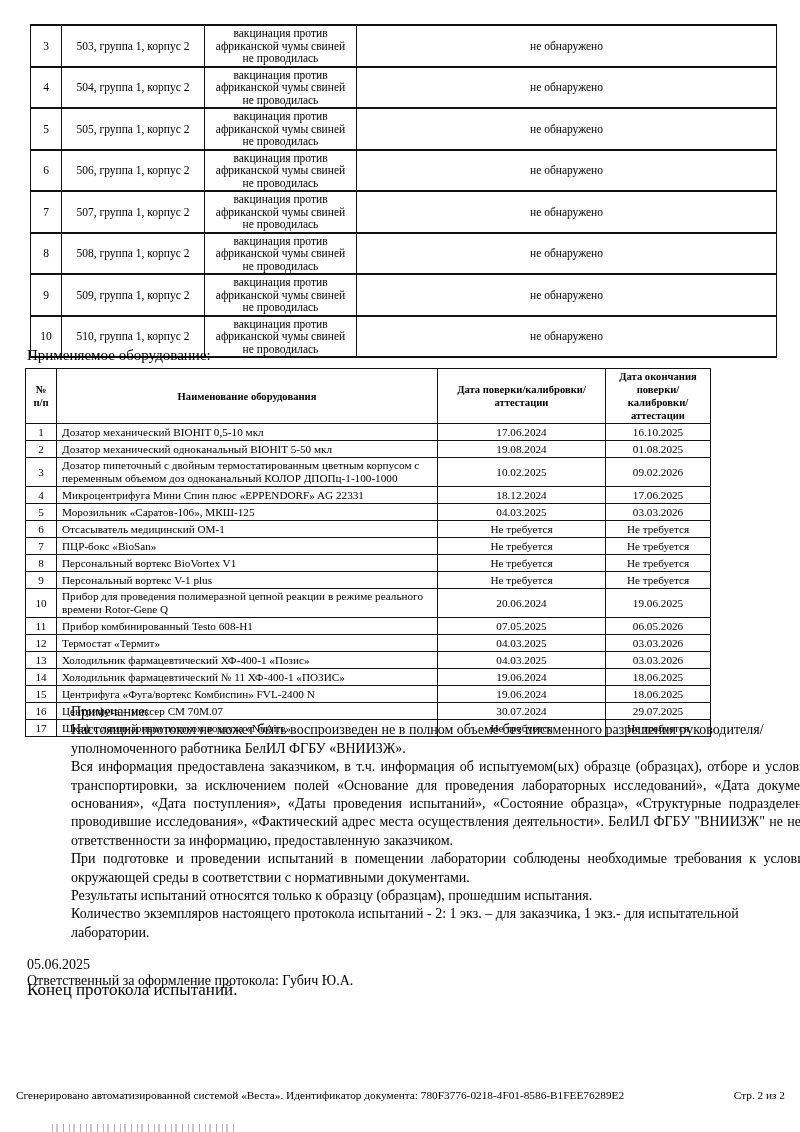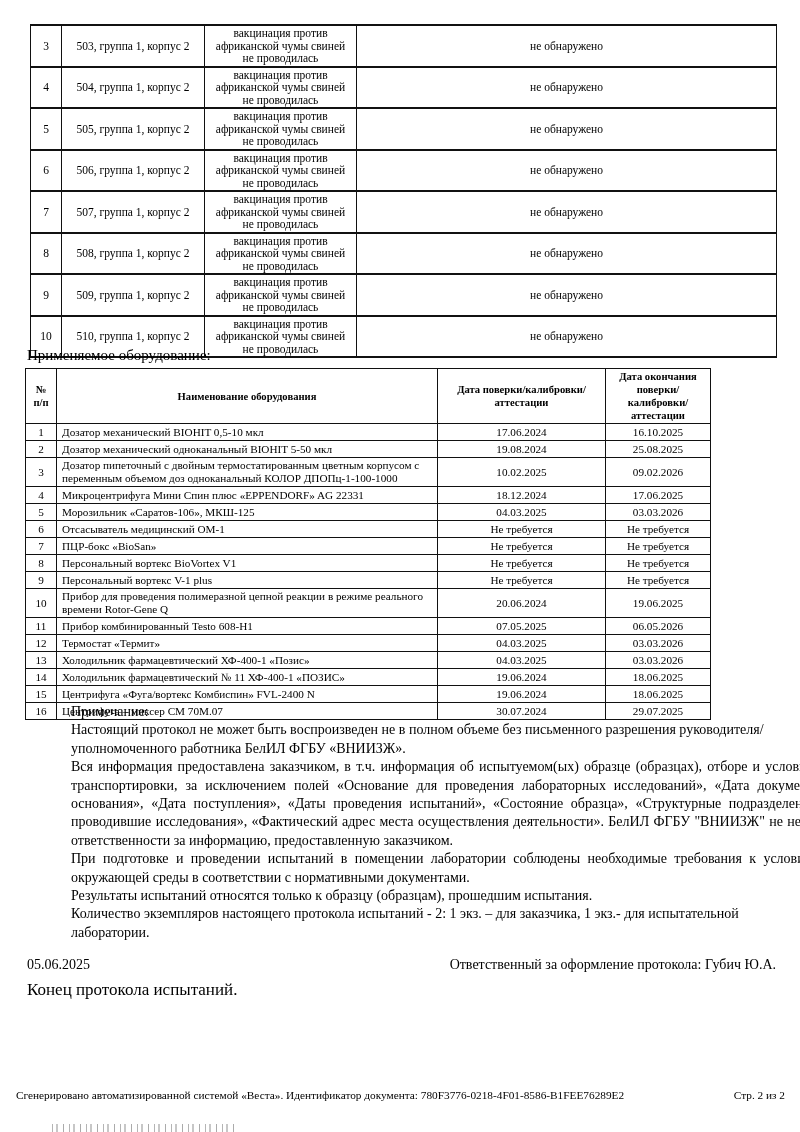--- a/index.html
+++ b/index.html
@@ -30,21 +30,21 @@
   .equip-table td.l { text-align:left; }
   .equip-table tbody td { height:17px; }
 
   
   .notes { position:absolute; left:27px; top:703px; width:749px; font-size:14px; line-height:18.4px;margin-left:44px; }
   .notes p { text-align:left; }
   .notes p:nth-of-type(3), .notes p:nth-of-type(4), .notes p:nth-of-type(7) { text-align:justify; }
 
   
   .sig-row { position:absolute; left:27px; top:957px; width:749px;
-             display:flex; justify-content:space-between; font-size:14px; }
+             display:flex; justify-content:space-between; font-size:14px;flex-direction:column; }
   .end-line { position:absolute; left:27px; top:980px; font-size:17px; }
 
   
   .page-footer { position:absolute; left:16px; top:1087px; width:769px; font-size:11.3px; line-height:17px; }
   .footer-line2 { display:flex; justify-content:space-between;gap:40px; }
 
   
   .barcode {
     position:absolute; left:52px; top:1124px; width:185px; height:8px; opacity:.55;
     background:repeating-linear-gradient(90deg,
@@ -138,21 +138,21 @@
         <tr>
           <td class="c">1</td>
           <td class="l">Дозатор механический BIOHIT 0,5-10 мкл</td>
           <td class="c">17.06.2024</td>
           <td class="c">16.10.2025</td>
         </tr>
         <tr>
           <td class="c">2</td>
           <td class="l">Дозатор механический одноканальный BIOHIT 5-50 мкл</td>
           <td class="c">19.08.2024</td>
-          <td class="c">25.08.2025</td>
+          <td class="c">01.08.2025</td>
         </tr>
         <tr>
           <td class="c">3</td>
           <td class="l">Дозатор пипеточный с двойным термостатированным цветным корпусом с переменным объемом доз одноканальный КОЛОР ДПОПц-1-100-1000</td>
           <td class="c">10.02.2025</td>
           <td class="c">09.02.2026</td>
         </tr>
         <tr>
           <td class="c">4</td>
           <td class="l">Микроцентрифуга Мини Спин плюс «EPPENDORF» AG 22331</td>
@@ -223,20 +223,26 @@
           <td class="c">15</td>
           <td class="l">Центрифуга «Фуга/вортекс Комбиспин» FVL-2400 N</td>
           <td class="c">19.06.2024</td>
           <td class="c">18.06.2025</td>
         </tr>
         <tr>
           <td class="c">16</td>
           <td class="l">Центрифуга – миксер СМ 70М.07</td>
           <td class="c">30.07.2024</td>
           <td class="c">29.07.2025</td>
+        </tr>
+        <tr>
+          <td class="c">17</td>
+          <td class="l">Шкаф с ламинарным потоком воздуха «NuAire»</td>
+          <td class="c">Не требуется</td>
+          <td class="c">Не требуется</td>
         </tr>
       </tbody>
   </table>
 
   <div class="notes">
     <p class="notes-title">Примечание:</p>
   <p>Настоящий протокол не может быть воспроизведен не в полном объеме без письменного разрешения руководителя/уполномоченного работника БелИЛ ФГБУ «ВНИИЗЖ».</p>
       <p>Вся информация предоставлена заказчиком, в т.ч. информация об испытуемом(ых) образце (образцах), отборе и условиях транспортировки, за исключением полей «Основание для проведения лабораторных исследований», «Дата документа основания», «Дата поступления», «Даты проведения испытаний», «Состояние образца», «Структурные подразделения, проводившие исследования», «Фактический адрес места осуществления деятельности». БелИЛ ФГБУ "ВНИИЗЖ" не несет ответственности за информацию, предоставленную заказчиком.</p>
       <p>При подготовке и проведении испытаний в помещении лаборатории соблюдены необходимые требования к условиям окружающей среды в соответствии с нормативными документами.</p>
       <p>Результаты испытаний относятся только к образцу (образцам), прошедшим испытания.</p>

